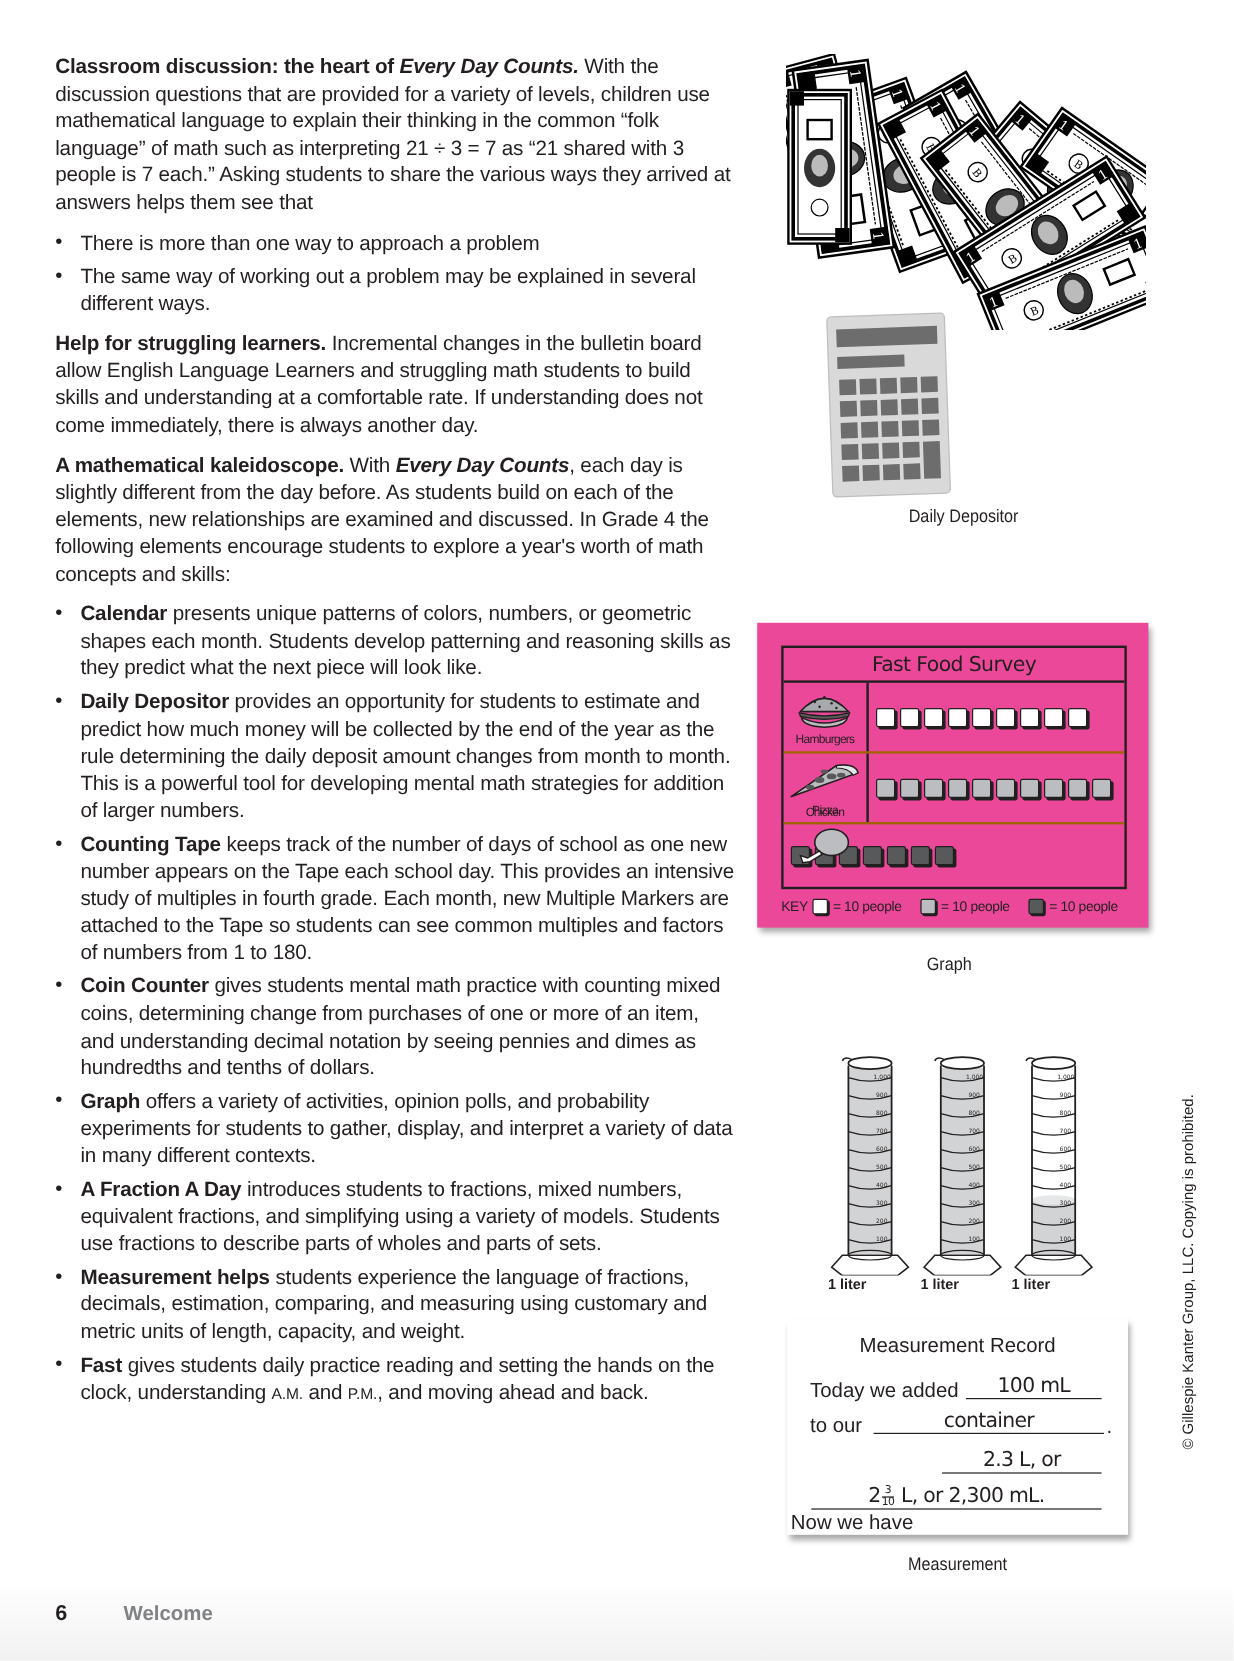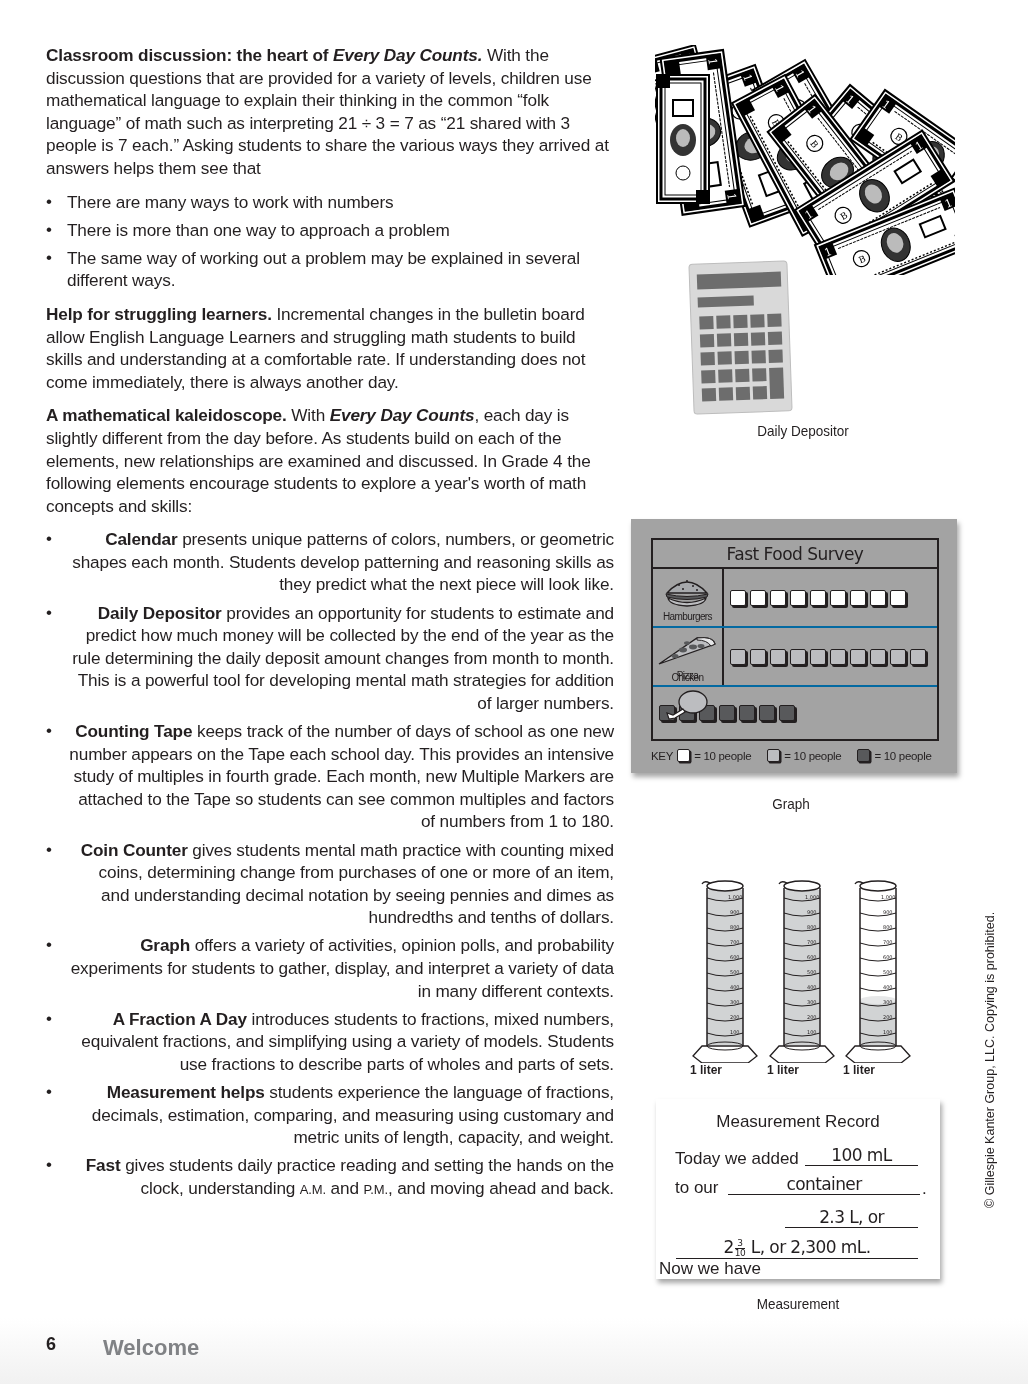--- a/index.html
+++ b/index.html
@@ -6,40 +6,40 @@
   html, body { width: 1028px; height: 1384px; background: #ffffff; overflow: hidden; }
   body { position: relative; font-family: "Liberation Sans", sans-serif; color: #231f20; }
 
   .left-col { position: absolute; left: 46px; top: 44px; width: 568px; font-size: 17.2px; line-height: 22.6px; letter-spacing: -0.15px; }
   .para { margin-bottom: 11px; }
   .para b, .bullet b { font-weight: bold; }
   .para i.bi { font-style: italic; font-weight: bold; }
   .bullets { list-style: none; margin-bottom: 11px; }
   .bullet { position: relative; padding-left: 21px; margin-bottom: 5.5px; }
   .bullet::before { content: "\2022"; position: absolute; left: 0; top: 0; font-size: 17px; }
-  .kb-bullets .bullet { margin-bottom: 5.5px; text-align: right; }
+  .kb-bullets .bullet { margin-bottom: 5.5px; }
   .sc { font-size: 13px; }
 
   
   .fig { position: absolute; }
   .caption { position: absolute; font-size: 15px; color: #231f20; text-align: center; transform: scaleX(0.9); transform-origin: center; }
 
   
   .calc { position: absolute; left: 691px; top: 262px; width: 99px; height: 151px; background: #d9d9d9; border: 1.5px solid #bdbdbd; border-radius: 4px; transform: rotate(-2deg); }
   .calc .screen1 { position: absolute; left: 7px; top: 10px; width: 84px; height: 15px; background: #6d6d6d; }
   .calc .screen2 { position: absolute; left: 7px; top: 33px; width: 56px; height: 10px; background: #6d6d6d; }
   .calc .keys { position: absolute; left: 8px; top: 52px; width: 84px; display: grid; grid-template-columns: repeat(5, 14px); grid-auto-rows: 13px; gap: 5px 3px; }
   .calc .key { background: #6d6d6d; }
   .calc .key.tall { grid-row: span 2; }
 
   
-  .graph-card { position: absolute; left: 631px; top: 519px; width: 326px; height: 254px; background: #a3a3a3; box-shadow: 2px 4px 5px rgba(0,0,0,0.35); }
+  .graph-card { position: absolute; left: 631px; top: 519px; width: 326px; height: 254px; background: #ec4899; box-shadow: 2px 4px 5px rgba(0,0,0,0.35); }
   .graph-table { position: absolute; left: 20px; top: 19px; width: 288px; border: 2px solid #231f20; }
   .gt-title { height: 29px; border-bottom: 2px solid #231f20; text-align: center; font-family: "DejaVu Sans", sans-serif; font-size: 17px; line-height: 28px; letter-spacing: -0.5px; }
-  .gt-row { display: flex; height: 59px; border-bottom: 2px solid #0369a1; }
+  .gt-row { display: flex; height: 59px; border-bottom: 2px solid #a16207; }
   .gt-row:last-child { border-bottom: none; height: 52px; flex-direction: column; }
   .gt-label { width: 71px; border-right: 2px solid #231f20; position: relative; }
   .gt-label .lbl { position: absolute; bottom: 4px; width: 100%; text-align: center; font-size: 10px; letter-spacing: -0.6px; }
   .gt-label svg { position: absolute; left: 10px; top: 4px; }
   .gt-icons { flex: 1; display: flex; align-items: center; padding-left: 6px; gap: 4px; }
   .sq { width: 16px; height: 16px; border: 1.6px solid #231f20; border-radius: 2px; box-shadow: 2px 2px 0 #231f20; }
   .sq.white { background: #fff; }
   .sq.light { background: #bcbdc0; }
   .sq.dark { background: #58595b; }
   .graph-key { position: absolute; left: 20px; top: 230px; font-size: 11.5px; display: flex; align-items: center; gap: 4px; letter-spacing: -0.3px; }
@@ -56,29 +56,28 @@
   .mr-line { position: absolute; font-size: 17px; white-space: nowrap; }
   .mr-fill { position: absolute; border-bottom: 1.3px solid #231f20; text-align: center; font-family: "DejaVu Sans", sans-serif; font-size: 17px; line-height: 20px; letter-spacing: -0.6px; }
   .frac { display: inline-block; vertical-align: middle; font-size: 9px; line-height: 9px; text-align: center; margin: 0 1px; }
   .frac span { display: block; }
   .frac .num { border-bottom: 1px solid #231f20; }
 
   .copyright { position: absolute; left: 983px; top: 1208px; transform: rotate(-90deg); transform-origin: left top; font-size: 12.5px; white-space: nowrap; color: #231f20; }
 
   .footer { position: absolute; left: 0; top: 1318px; width: 1028px; height: 66px; background: linear-gradient(#ffffff, #f1f1f1); }
   .page-num { position: absolute; left: 46px; top: 1334px; font-weight: bold; font-size: 18px; }
-  .section-name { position: absolute; left: 103px; top: 1335px; font-weight: bold; font-size: 22px; color: #808285; }
+  .section-name { position: absolute; left: 103px; top: 1335px; font-weight: bold; font-size: 17px; color: #808285; }
 </style>
 </head>
 <body>
 
 <div class="left-col">
   <p class="para"><b>Classroom discussion: the heart of </b><i class="bi">Every Day Counts.</i><span> With the discussion questions that are provided for a variety of levels, children use mathematical language to explain their thinking in the common “folk language” of math such as interpreting 21 ÷ 3 = 7 as “21 shared with 3 people is 7 each.” Asking students to share the various ways they arrived at answers helps them see that</span></p>
   <ul class="bullets">
-    <li class="bullet">There are many ways to work with numbers</li>
     <li class="bullet">There is more than one way to approach a problem</li>
     <li class="bullet">The same way of working out a problem may be explained in several different ways.</li>
   </ul>
   <p class="para"><b>Help for struggling learners.</b><span> Incremental changes in the bulletin board allow English Language Learners and struggling math students to build skills and understanding at a comfortable rate. If understanding does not come immediately, there is always another day.</span></p>
   <p class="para"><b>A mathematical kaleidoscope.</b><span> With </span><i class="bi">Every Day Counts</i><span>, each day is slightly different from the day before. As students build on each of the elements, new relationships are examined and discussed. In Grade 4 the following elements encourage students to explore a year's worth of math concepts and skills:</span></p>
   <ul class="bullets kb-bullets">
     <li class="bullet"><b>Calendar</b><span> presents unique patterns of colors, numbers, or geometric shapes each month. Students develop patterning and reasoning skills as they predict what the next piece will look like.</span></li>
     <li class="bullet"><b>Daily Depositor</b><span> provides an opportunity for students to estimate and predict how much money will be collected by the end of the year as the rule determining the daily deposit amount changes from month to month. This is a powerful tool for developing mental math strategies for addition of larger numbers.</span></li>
     <li class="bullet"><b>Counting Tape</b><span> keeps track of the number of days of school as one new number appears on the Tape each school day. This provides an intensive study of multiples in fourth grade. Each month, new Multiple Markers are attached to the Tape so students can see common multiples and factors of numbers from 1 to 180.</span></li>
     <li class="bullet"><b>Coin Counter</b><span> gives students mental math practice with counting mixed coins, determining change from purchases of one or more of an item, and understanding decimal notation by seeing pennies and dimes as hundredths and tenths of dollars.</span></li>

